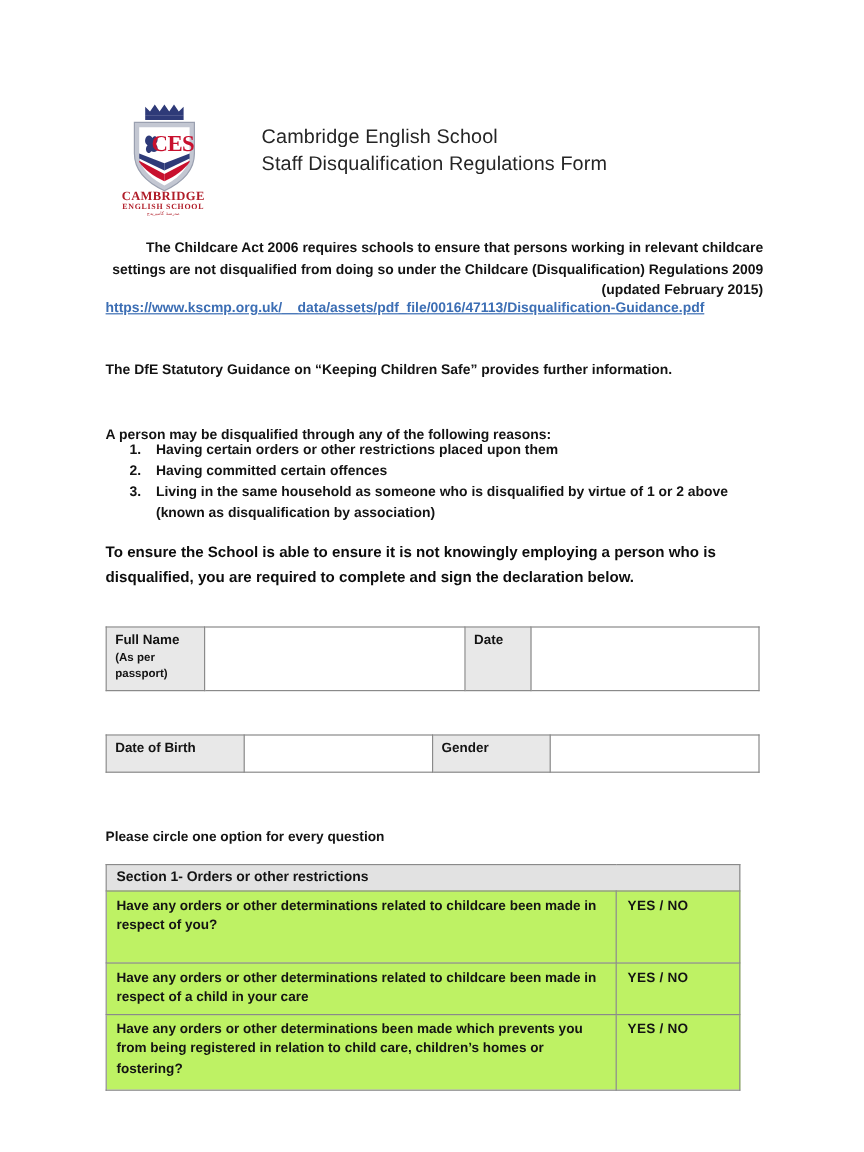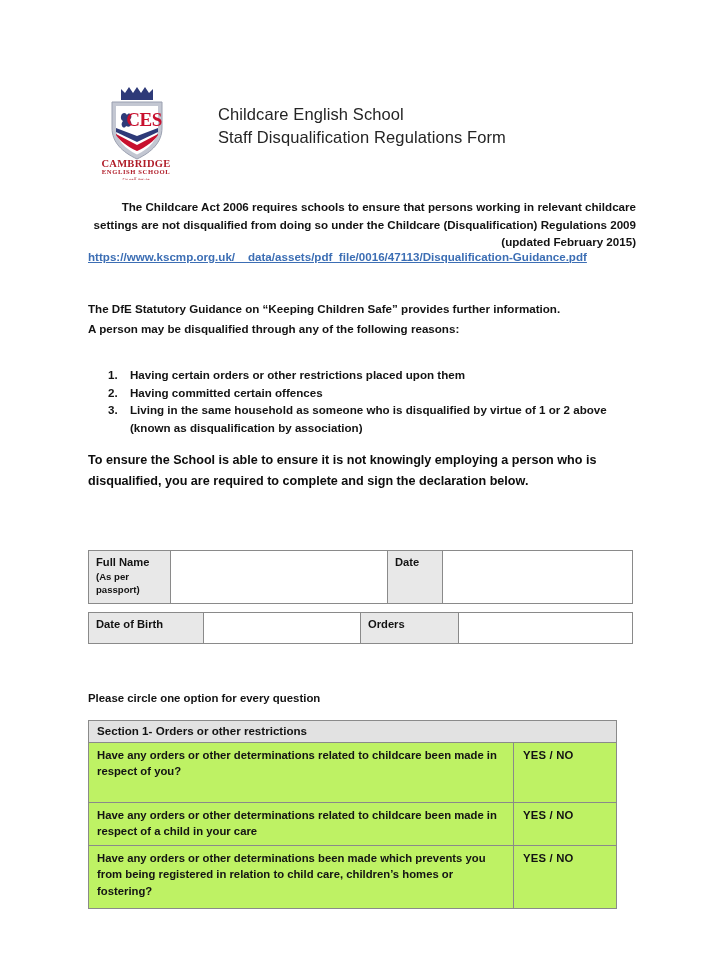--- a/index.html
+++ b/index.html
@@ -81,21 +81,21 @@
     width: 548px;
     font-size: 11.6px;
     font-weight: bold;
     line-height: 17.6px;
     color: #3c6eb4;
     text-decoration: underline;
     word-break: break-all;
     cursor: pointer;
   }
   #dfe-para { top: 300px; }
-  #reasons-intro { top: 320px; }
+  #reasons-intro { top: 354px; }
 
   .reasons-list {
     position: absolute;
     left: 88px;
     top: 366px;
     width: 548px;
     margin: 0;
     padding: 0;
     list-style: none;
     font-size: 11.6px;
@@ -143,21 +143,21 @@
     line-height: 14.5px;
     background: #ffffff;
   }
   .doc-table td.label {
     background: #e8e8e8;
   }
 
   #name-table {
     position: absolute;
     left: 88px;
-    top: 550px;
+    top: 522px;
     width: 544px;
   }
   #name-table td { height: 44px; }
   #name-table .sub {
     display: block;
     font-size: 9.6px;
     line-height: 13px;
     font-weight: bold;
   }
 
@@ -237,21 +237,21 @@
 
         <text x="56" y="42" font-family="Liberation Serif, serif" font-size="19" font-weight="bold" fill="#c8102e" text-anchor="middle" letter-spacing="-0.5">CES</text>
 
         <text x="48" y="83" font-family="Liberation Serif, serif" font-size="10.5" font-weight="bold" fill="#b01c28" text-anchor="middle" letter-spacing="0.3">CAMBRIDGE</text>
         <text x="48" y="90" font-family="Liberation Serif, serif" font-size="6.6" font-weight="bold" fill="#b01c28" text-anchor="middle" letter-spacing="0.6">ENGLISH SCHOOL</text>
         <text x="48" y="95.5" font-family="DejaVu Sans, sans-serif" font-size="4" fill="#b01c28" text-anchor="middle" opacity="0.85">مدرسة كامبريدج</text>
       </svg>
     </div>
 
     <div class="title-block">
-      <div class="title-line1">Childcare English School</div>
+      <div class="title-line1">Cambridge English School</div>
       <div class="title-line2">Staff Disqualification Regulations Form</div>
     </div>
   </div>
 
   <div class="body-text" id="intro-para">The Childcare Act 2006 requires schools to ensure that persons working in relevant childcare settings are not disqualified from doing so under the Childcare (Disqualification) Regulations 2009 (updated February 2015)</div>
 
   <a id="url-link">https://www.kscmp.org.uk/__data/assets/pdf_file/0016/47113/Disqualification-Guidance.pdf</a>
 
   <div class="body-text" id="dfe-para">The DfE Statutory Guidance on “Keeping Children Safe” provides further information.</div>
 
@@ -298,21 +298,21 @@
     <colgroup>
       <col style="width:115px">
       <col style="width:157px">
       <col style="width:98px">
       <col style="width:174px">
     </colgroup>
     <tbody>
       <tr>
         <td class="label">Date of Birth</td>
         <td></td>
-        <td class="label">Orders</td>
+        <td class="label">Gender</td>
         <td></td>
       </tr>
     </tbody>
   </table>
 
   <div class="instruction">Please circle one option for every question</div>
 
   <table id="section1-table">
     <colgroup>
       <col style="width:425px">

